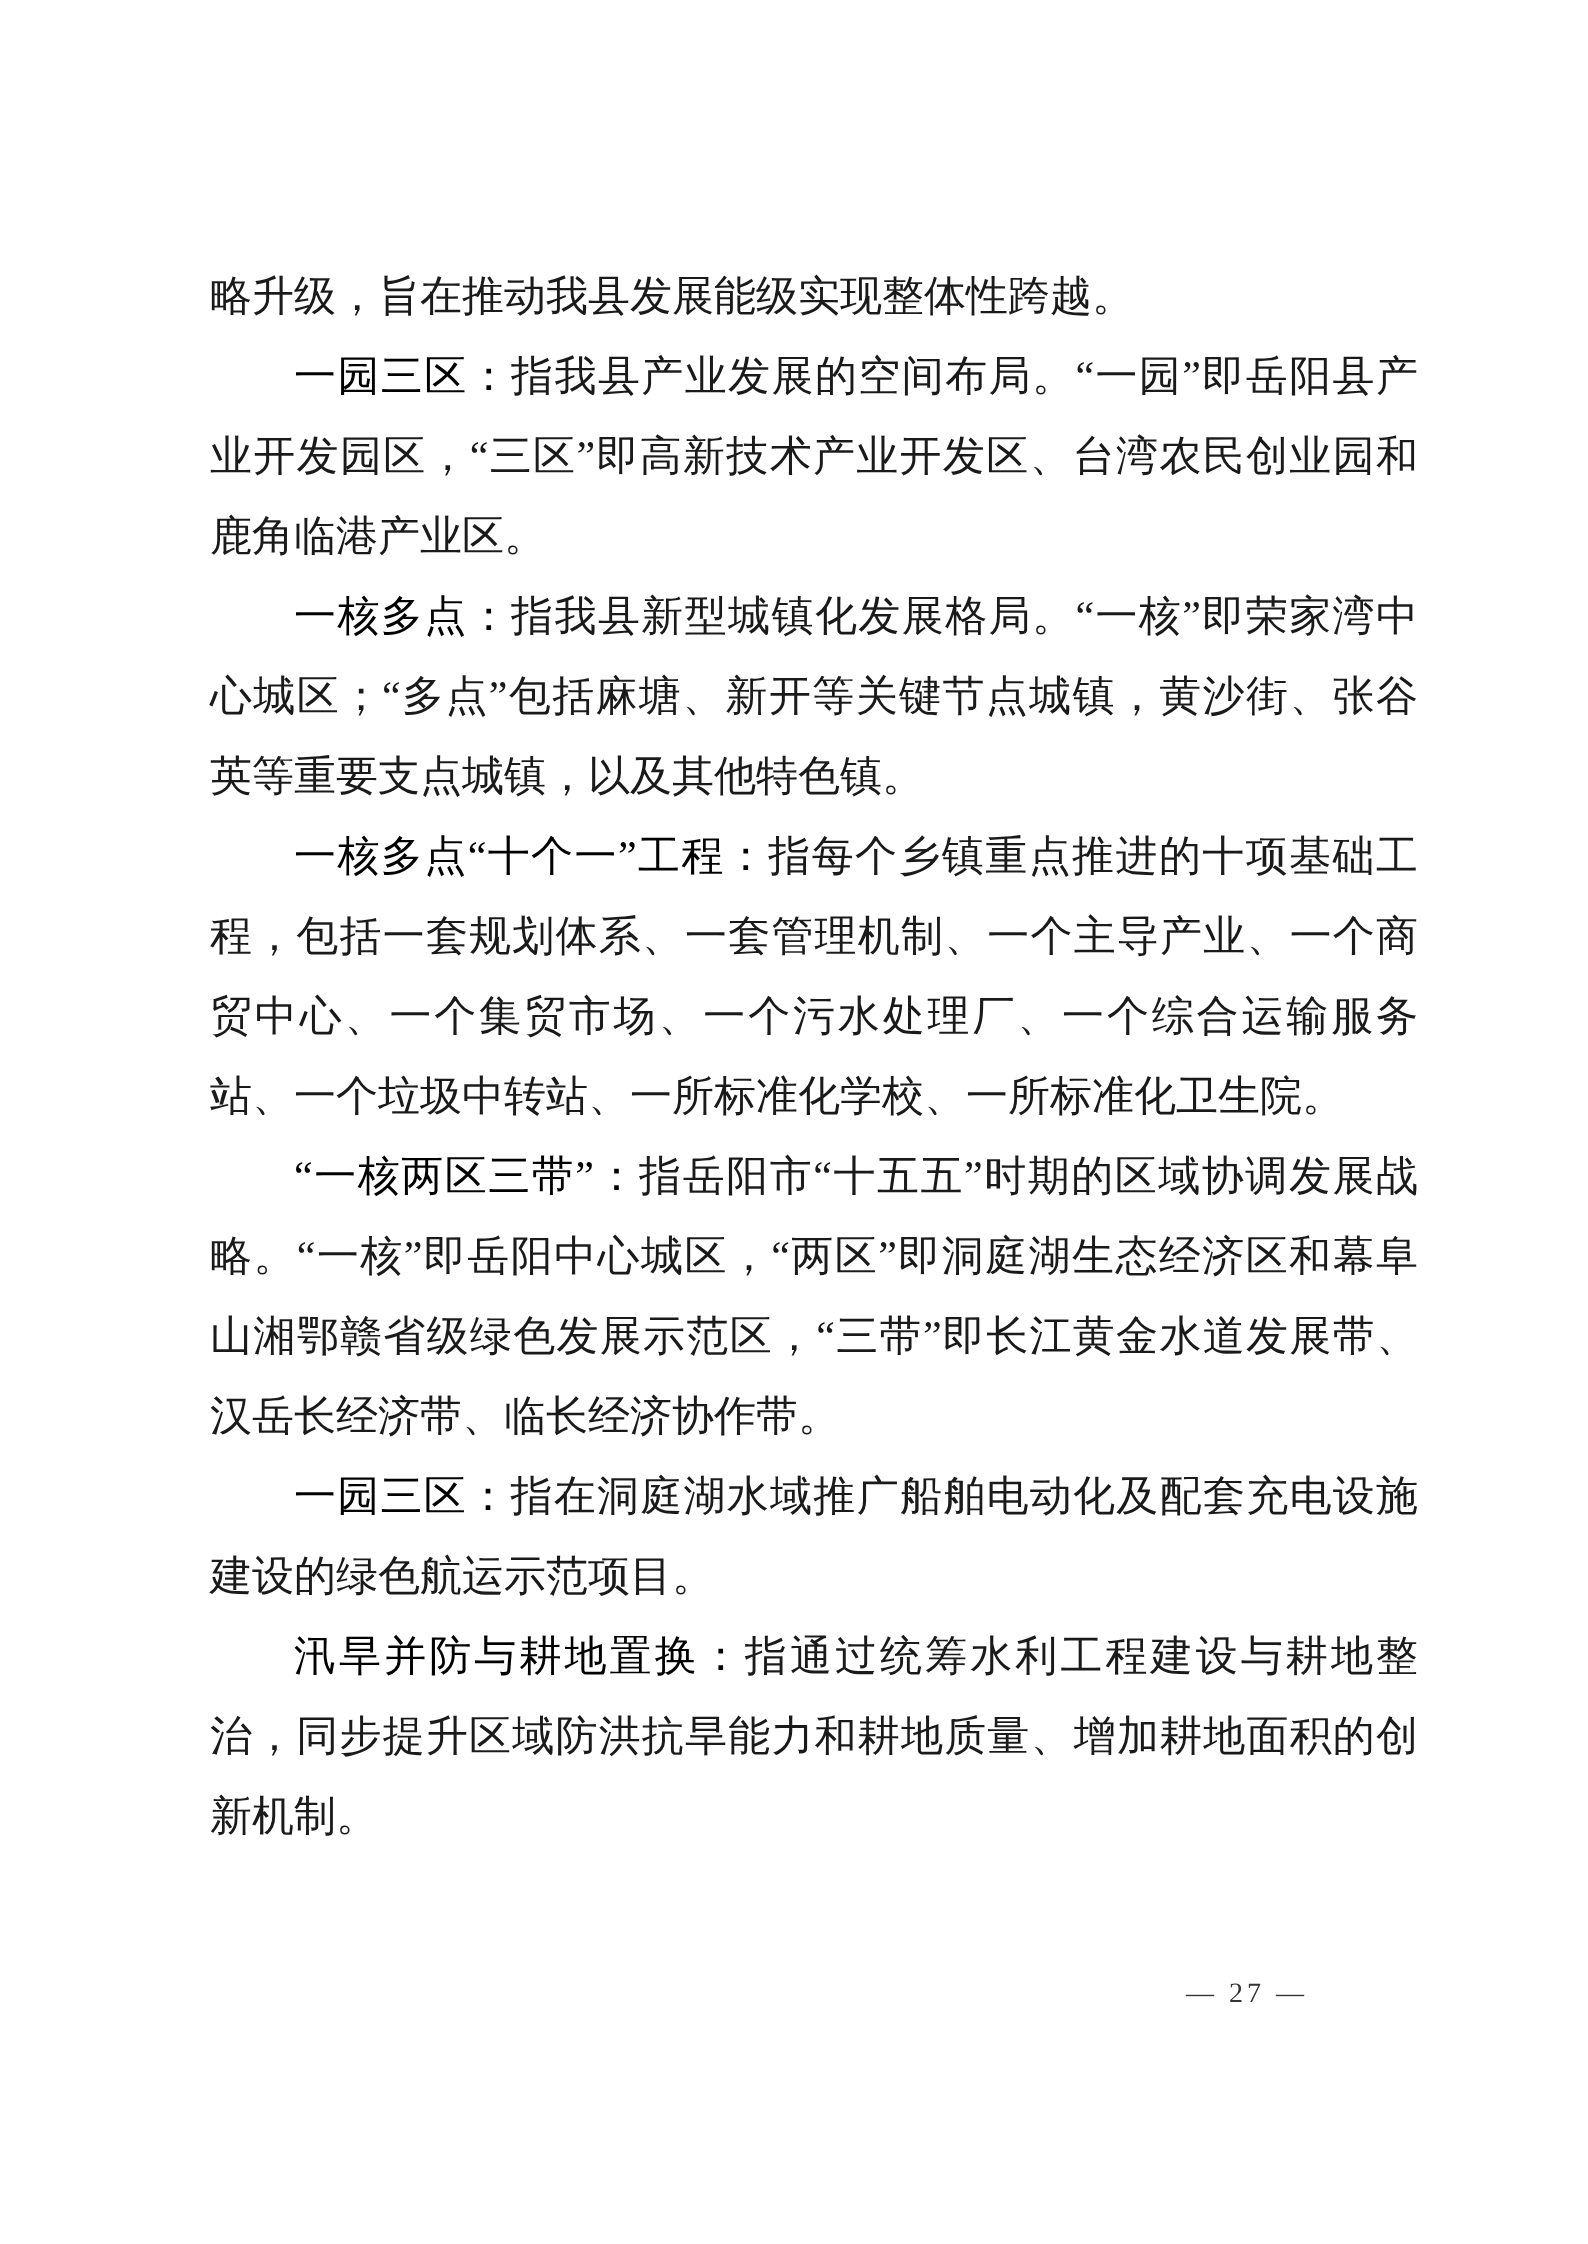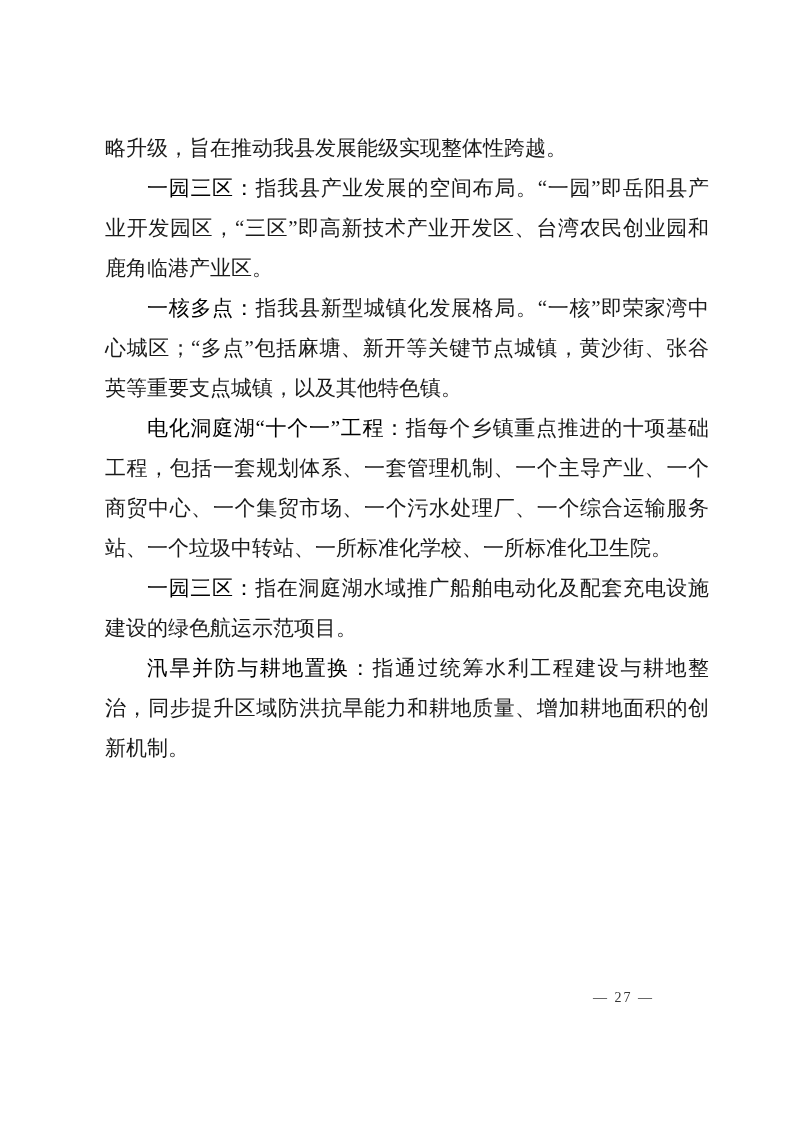--- a/index.html
+++ b/index.html
@@ -54,22 +54,23 @@
 
 <div class="page">
   <div class="content">
 
     <p class="para no-indent"><span>略升级，旨在推动我县发展能级实现整体性跨越。</span></p>
 
     <p class="para"><span class="term">一园三区：</span><span>指我县产业发展的空间布局。“一园”即岳阳县产业开发园区，“三区”即高新技术产业开发区、台湾农民创业园和鹿角临港产业区。</span></p>
 
     <p class="para"><span class="term">一核多点：</span><span>指我县新型城镇化发展格局。“一核”即荣家湾中心城区；“多点”包括麻塘、新开等关键节点城镇，黄沙街、张谷英等重要支点城镇，以及其他特色镇。</span></p>
 
-    <p class="para"><span class="term">电化洞庭湖“十个一”工程：</span><span>指每个乡镇重点推进的十项基础工程，包括一套规划体系、一套管理机制、一个主导产业、一个商贸中心、一个集贸市场、一个污水处理厂、一个综合运输服务站、一个垃圾中转站、一所标准化学校、一所标准化卫生院。</span></p>
+    <p class="para"><span class="term">一核多点“十个一”工程：</span><span>指每个乡镇重点推进的十项基础工程，包括一套规划体系、一套管理机制、一个主导产业、一个商贸中心、一个集贸市场、一个污水处理厂、一个综合运输服务站、一个垃圾中转站、一所标准化学校、一所标准化卫生院。</span></p>
 
+    <p class="para"><span class="term">“一核两区三带”：</span><span>指岳阳市“十五五”时期的区域协调发展战略。“一核”即岳阳中心城区，“两区”即洞庭湖生态经济区和幕阜山湘鄂赣省级绿色发展示范区，“三带”即长江黄金水道发展带、汉岳长经济带、临长经济协作带。</span></p>
 
     <p class="para"><span class="term">一园三区：</span><span>指在洞庭湖水域推广船舶电动化及配套充电设施建设的绿色航运示范项目。</span></p>
 
 
     <p class="para"><span class="term">汛旱并防与耕地置换：</span><span>指通过统筹水利工程建设与耕地整治，同步提升区域防洪抗旱能力和耕地质量、增加耕地面积的创新机制。</span></p>
 
   </div>
 
   <div class="footer">
     <span>— 27 —</span>

